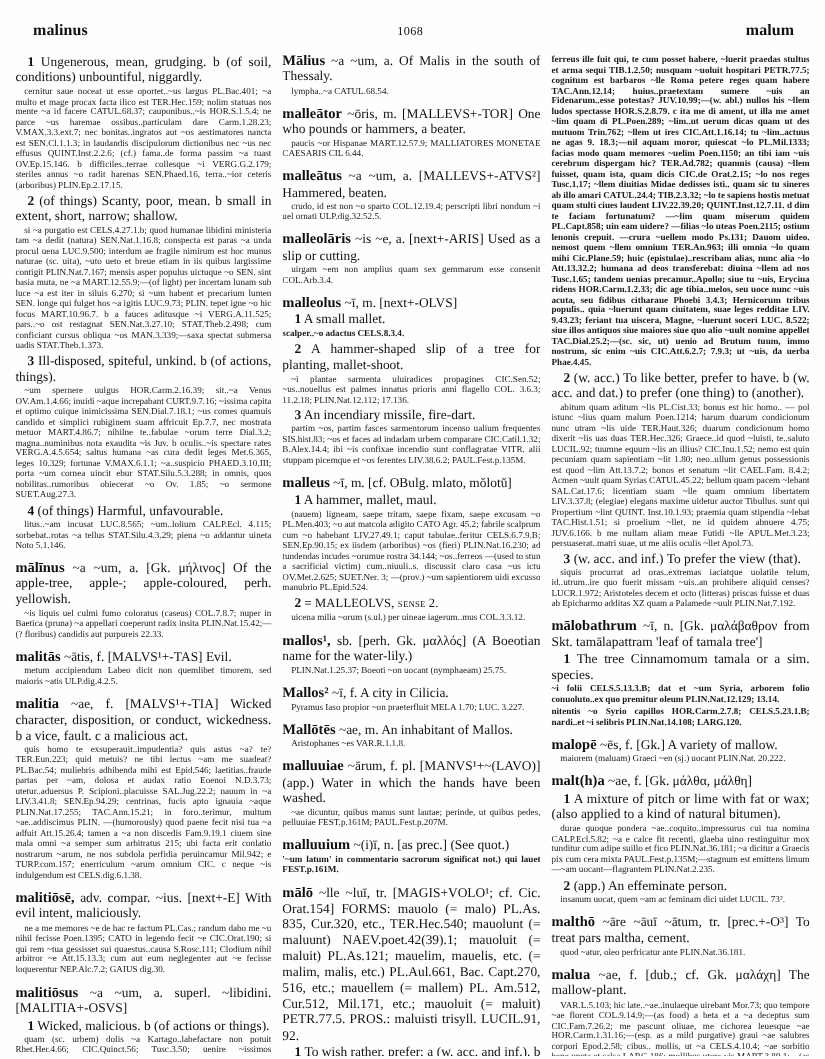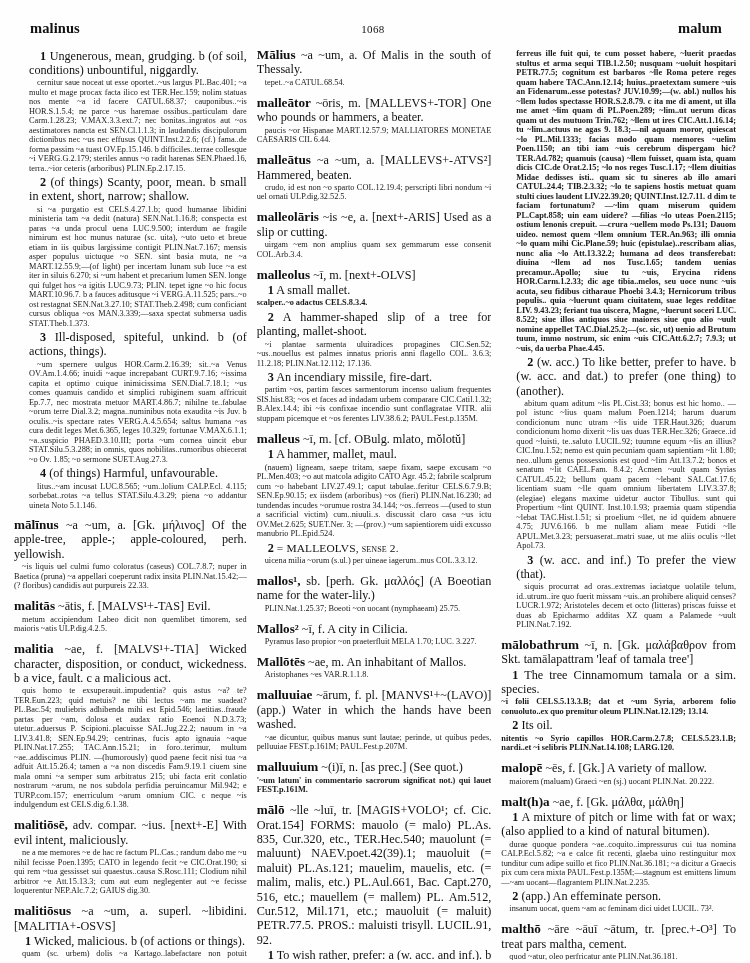--- a/index.html
+++ b/index.html
@@ -99,21 +99,21 @@
     text-align: justify;
     margin: 1px 0 2px 0;
     text-indent: 8px;
     color: #1a1a1a;
     hyphens: auto;
     word-spacing: -0.1px;
   }
   .cit.noind { text-indent: 0; font-weight: bold; }
 
   
-  .carry { margin-bottom: 8px; margin-left: 15px; }
+  .carry { margin-bottom: 8px; }
 </style>
 </head>
 <body>
 
 <div class="page">
 
   <div class="runhead">
     <div class="rh-left">malinus</div>
     <div class="rh-page">1068</div>
     <div class="rh-right">malum</div>
@@ -196,21 +196,21 @@
 
     </div>
 
     <div class="col col-wide">
 
       <div class="entry">
         <div class="hw-line">
           <span class="hw">Mālius</span>
           <span>~a ~um, a.  Of Malis in the south of Thessaly.</span>
         </div>
-        <div class="cit">tepet..~a CATUL.68.54.</div>
+        <div class="cit">lympha..~a CATUL.68.54.</div>
       </div>
 
       <div class="entry">
         <div class="hw-line">
           <span class="hw">malleātor</span>
           <span>~ōris, m.  [MALLEVS+-TOR]  One who pounds or hammers, a beater.</span>
         </div>
         <div class="cit">paucis ~or Hispanae MART.12.57.9; MALLIATORES MONETAE CAESARIS CIL 6.44.</div>
       </div>
 
@@ -344,24 +344,20 @@
       <div class="entry">
         <div class="hw-line">
           <span class="hw">mālobathrum</span>
           <span>~ī, n.  [Gk. μαλάβαθρον from Skt. tamālapattram 'leaf of tamala tree']</span>
         </div>
         <div class="def">
           <span class="sense-no">1</span>
           <span>The tree Cinnamomum tamala or a sim. species.</span>
         </div>
         <div class="cit noind">~i folii CELS.5.13.3.B; dat et ~um Syria, arborem folio conuoluto..ex quo premitur oleum PLIN.Nat.12.129; 13.14.</div>
-        <div class="def">
-          <span class="sense-no">2</span>
-          <span>Its oil.</span>
-        </div>
         <div class="cit noind">nitentis ~o Syrio capillos HOR.Carm.2.7.8; CELS.5.23.1.B; nardi..et ~i selibris PLIN.Nat.14.108; LARG.120.</div>
       </div>
 
       <div class="entry">
         <div class="hw-line">
           <span class="hw">malopē</span>
           <span>~ēs, f.  [Gk.]  A variety of mallow.</span>
         </div>
         <div class="cit">maiorem (maluam) Graeci ~en (sj.) uocant PLIN.Nat. 20.222.</div>
       </div>

